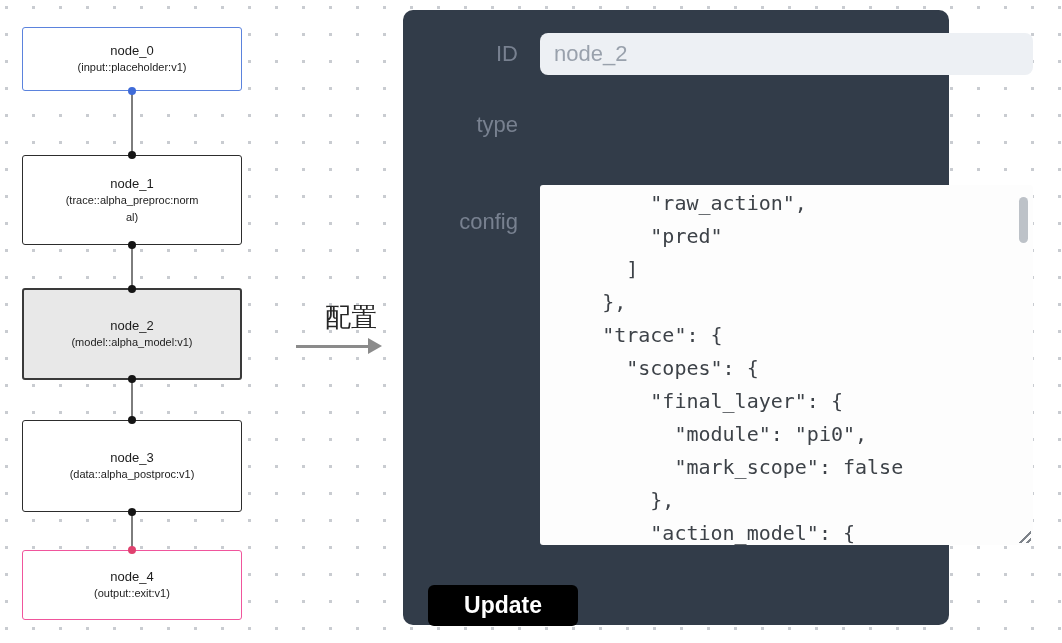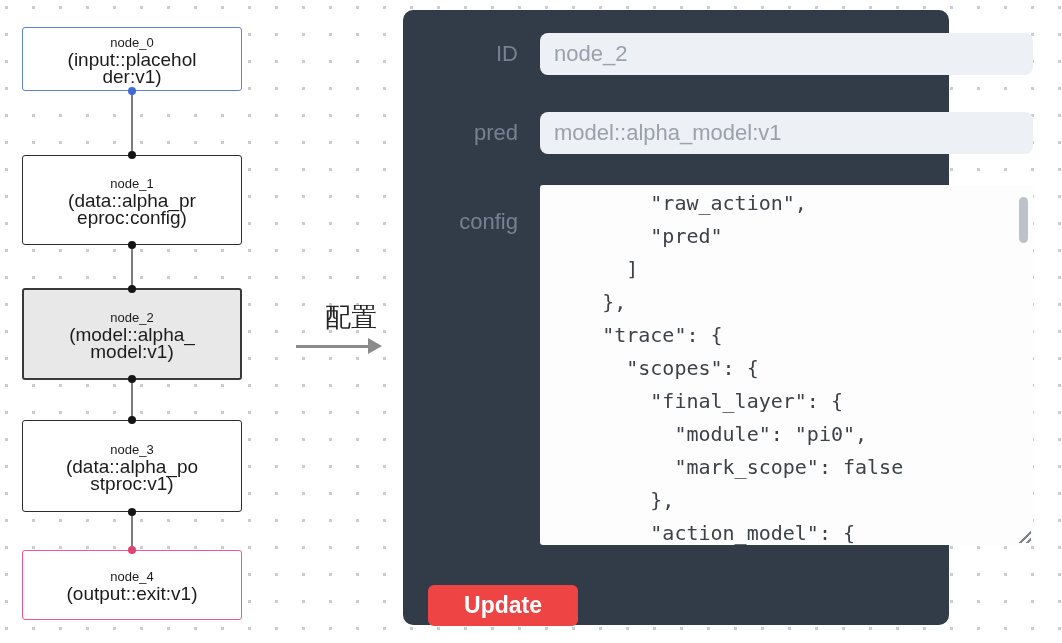--- a/index.html
+++ b/index.html
@@ -15,21 +15,21 @@
   .edge{position:absolute;left:131px;width:1.5px;background:#7d7d7d;}
   #edge1{top:91px;height:64px;}
   #edge2{top:245px;height:43px;}
   #edge3{top:380px;height:40px;}
   #edge4{top:512px;height:38px;}
   .node{position:absolute;left:22px;width:220px;background:#ffffff;
     border:1.5px solid #2d2d2d;border-radius:3px;
     display:flex;flex-direction:column;align-items:center;justify-content:center;
     padding:0 40px;box-sizing:border-box;text-align:center;}
   .node-title{font-size:13px;line-height:17px;color:#1c1c1c;}
-  .node-sub{font-size:19px;line-height:17px;color:#1c1c1c;word-break:break-all;}
+  .node-sub{font-size:11px;line-height:17px;color:#1c1c1c;word-break:break-all;}
   .port{position:absolute;width:8px;height:8px;border-radius:50%;background:#151515;
     left:50%;transform:translateX(-50%);}
   .port.top{top:-5px;}
   .port.bottom{bottom:-5px;}
   #node0{top:27px;height:64px;border-color:#5b83dd;}
   #node0 .port.bottom{background:#3f6bd8;}
   #node1{top:155px;height:90px;}
   #node2{top:288px;height:92px;background:#e8e8e8;border-width:2px;border-color:#3a3a3a;}
   #node3{top:420px;height:92px;}
   #node4{top:550px;height:70px;border-color:#f0559c;}
@@ -51,42 +51,42 @@
   #row-type{top:102px;}
   #row-config{top:175px;align-items:flex-start;}
   #row-config label{margin-top:24px;}
   .config-box{flex:1;height:360px;background:#fdfdfd;border-radius:3px;position:relative;overflow:hidden;}
   .config-box pre{margin:0;padding:2px 0 0 14px;font-family:"DejaVu Sans Mono",monospace;
     font-size:20px;line-height:33px;color:#3d4248;white-space:pre;}
   .scroll-thumb{position:absolute;top:12px;right:5px;width:9px;height:46px;background:#bdc2c8;border-radius:5px;}
   .resize-grip{position:absolute;right:2px;bottom:2px;width:15px;height:15px;
     background:repeating-linear-gradient(135deg,transparent 0 3px,#7e838a 3px 4.8px);
     clip-path:polygon(100% 0,100% 100%,0 100%);}
-  .update-btn{position:absolute;left:25px;top:575px;width:150px;height:41px;background:#ef4444;
+  .update-btn{position:absolute;left:25px;top:575px;width:150px;height:41px;background:#000000;
     border:none;border-radius:6px;color:#ffffff;font-size:23px;font-weight:600;
     font-family:"Liberation Sans",sans-serif;cursor:pointer;}
 </style>
 </head>
 <body>
 
 <div class="edge" id="edge1"></div>
 <div class="edge" id="edge2"></div>
 <div class="edge" id="edge3"></div>
 <div class="edge" id="edge4"></div>
 
 <div class="node" id="node0">
   <div class="node-title">node_0</div>
   <div class="node-sub">(input::placeholder:v1)</div>
   <span class="port bottom"></span>
 </div>
 
 <div class="node" id="node1">
   <span class="port top"></span>
   <div class="node-title">node_1</div>
-  <div class="node-sub">(data::alpha_preproc:config)</div>
+  <div class="node-sub">(trace::alpha_preproc:normal)</div>
   <span class="port bottom"></span>
 </div>
 
 <div class="node" id="node2">
   <span class="port top"></span>
   <div class="node-title">node_2</div>
   <div class="node-sub">(model::alpha_model:v1)</div>
   <span class="port bottom"></span>
 </div>
 
@@ -106,22 +106,21 @@
 <div class="arrow-label">配置</div>
 <div class="arrow-line"></div>
 <div class="arrow-head"></div>
 
 <div class="panel">
   <div class="form-row" id="row-id">
     <label>ID</label>
     <input type="text" value="node_2" style="">
   </div>
   <div class="form-row" id="row-type">
-    <label>pred</label>
-    <input type="text" value="model::alpha_model:v1" style="">
+    <label>type</label>
   </div>
   <div class="form-row" id="row-config">
     <label>config</label>
     <div class="config-box">
       <pre>        "raw_action",
         "pred"
       ]
     },
     "trace": {
       "scopes": {

